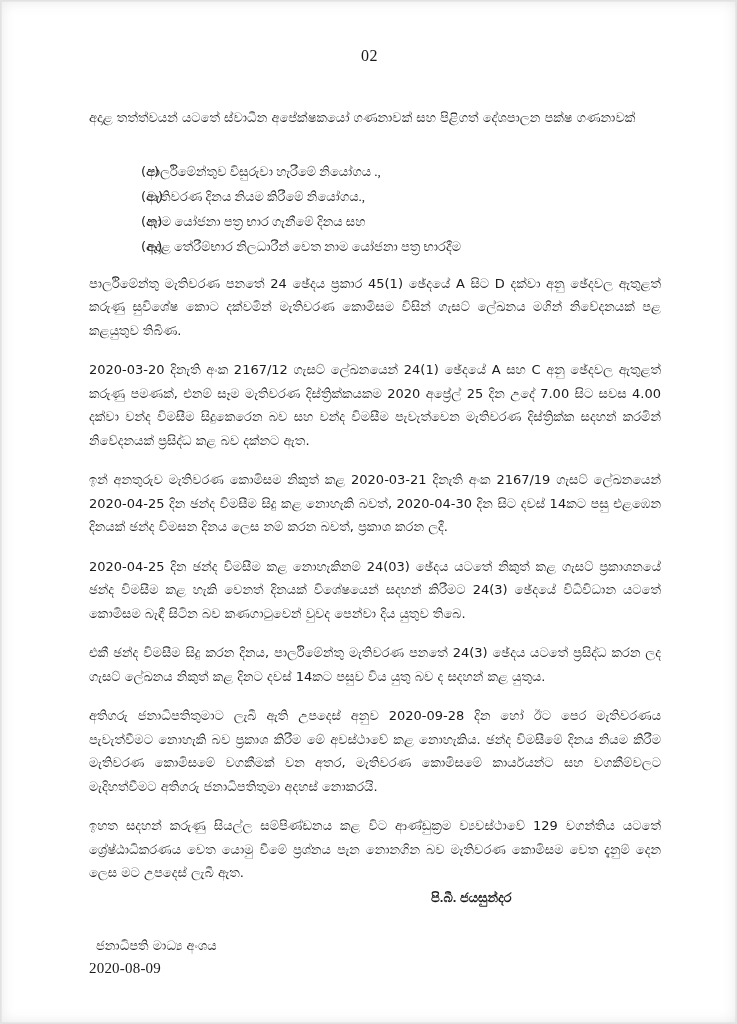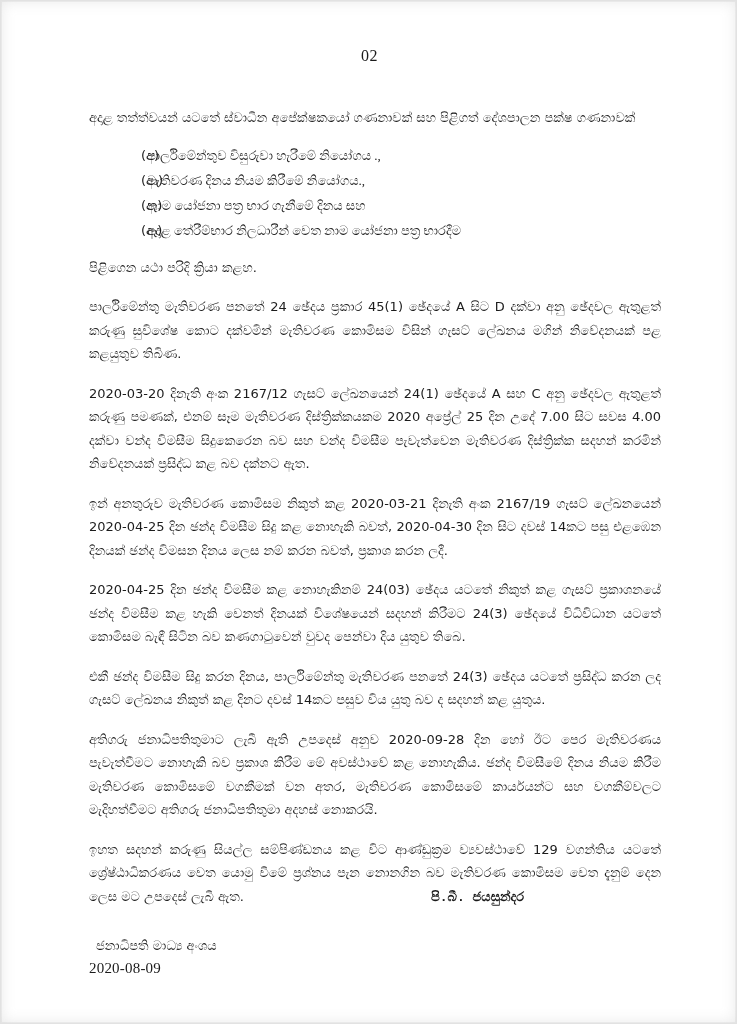--- a/index.html
+++ b/index.html
@@ -59,21 +59,21 @@
     font-family: "DejaVu Sans", "Liberation Sans", sans-serif;
     font-size: 13.0px;
     line-height: 23.5px;
     color: #1c1c1c;
     text-align: justify;
     text-justify: inter-word;
     -webkit-font-smoothing: none;
   }
 
   p.para.tight {
-    margin-bottom: 14px;
+    margin-bottom: 30px;
   }
 
   
   .sub-list {
     margin: 2px 0 14px 0;
     padding: 0;
     list-style: none;
   }
   .sub-list li {
     display: flex;
@@ -99,21 +99,21 @@
     position: absolute;
     left: 430px;
     top: 886px;
     width: 230px;
     text-align: left;
     font-size: 13.0px;
     line-height: 22px;
     color: #1b1b1b;
     font-weight: bold;
   }
-  .signature-block div { font-family: Liberation Mono, monospace; }
+  .signature-block div { font-family: Liberation Sans, sans-serif; }
 
   .footer-block {
     position: absolute;
     left: 88px;
     top: 934px;
     font-size: 13.0px;
     line-height: 22px;
     color: #1b1b1b;
   }
   .footer-block .dept { font-family: "DejaVu Sans", "Liberation Sans", sans-serif; margin-left: 7px; }
@@ -146,21 +146,20 @@
       <li>
         <span class="marker">(ඇ)</span>
         <span class="item-text">නාම යෝජනා පත්‍ර භාර ගැනීමේ දිනය සහ</span>
       </li>
       <li>
         <span class="marker">(ඈ)</span>
         <span class="item-text">අදාළ තේරීම්භාර නිලධාරීන් වෙත නාම යෝජනා පත්‍ර භාරදීම</span>
       </li>
     </ul>
 
-    <p class="para">පිළිගෙන යථා පරිදි ක්‍රියා කළහ.</p>
 
     <p class="para">පාර්ලිමේන්තු මැතිවරණ පනතේ 24 ඡේදය ප්‍රකාර 45(1) ඡේදයේ A සිට D දක්වා අනු ඡේදවල ඇතුළත් කරුණු සුවිශේෂ කොට දක්වමින් මැතිවරණ කොමිසම විසින් ගැසට් ලේඛනය මගින් නිවේදනයක් පළ කළයුතුව තිබිණ.</p>
     <p class="para">2020-03-20 දිනැති අංක 2167/12 ගැසට් ලේඛනයෙන් 24(1) ඡේදයේ A සහ C අනු ඡේදවල ඇතුළත් කරුණු පමණක්, එනම් සෑම මැතිවරණ දිස්ත්‍රික්කයකම 2020 අප්‍රේල් 25 දින උදේ 7.00 සිට සවස 4.00 දක්වා වන්ද විමසීම සිදුකෙරෙන බව සහ වන්ද විමසීම පැවැත්වෙන මැතිවරණ දිස්ත්‍රික්ක සදහන් කරමින් නිවේදනයක් ප්‍රසිද්ධ කළ බව දක්නට ඇත.</p>
     <p class="para">ඉන් අනතුරුව මැතිවරණ කොමිසම නිකුත් කළ 2020-03-21 දිනැති අංක 2167/19 ගැසට් ලේඛනයෙන් 2020-04-25 දින ඡන්ද විමසීම සිදු කළ නොහැකි බවත්, 2020-04-30 දින සිට දවස් 14කට පසු එළඹෙන දිනයක් ඡන්ද විමසන දිනය ලෙස නම් කරන බවත්, ප්‍රකාශ කරන ලදී.</p>
     <p class="para">2020-04-25 දින ඡන්ද විමසීම කළ නොහැකිනම් 24(03) ඡේදය යටතේ නිකුත් කළ ගැසට් ප්‍රකාශනයේ ඡන්ද විමසීම කළ හැකි වෙනත් දිනයක් විශේෂයෙන් සදහන් කිරීමට 24(3) ඡේදයේ විධිවිධාන යටතේ කොමිසම බැඳී සිටින බව කණගාටුවෙන් වුවද පෙන්වා දිය යුතුව තිබෙ.</p>
     <p class="para">එකී ඡන්ද විමසීම සිදු කරන දිනය, පාර්ලිමේන්තු මැතිවරණ පනතේ 24(3) ඡේදය යටතේ ප්‍රසිද්ධ කරන ලද ගැසට් ලේඛනය නිකුත් කළ දිනට දවස් 14කට පසුව විය යුතු බව ද සදහන් කළ යුතුය.</p>
     <p class="para">අතිගරු ජනාධිපතිතුමාට ලැබී ඇති උපදෙස් අනුව 2020-09-28 දින හෝ ඊට පෙර මැතිවරණය පැවැත්වීමට නොහැකි බව ප්‍රකාශ කිරීම මේ අවස්ථාවේ කළ නොහැකිය. ඡන්ද විමසීමේ දිනය නියම කිරීම මැතිවරණ කොමිසමේ වගකීමක් වන අතර, මැතිවරණ කොමිසමේ කාර්යයන්ට සහ වගකීම්වලට මැදිහත්වීමට අතිගරු ජනාධිපතිතුමා අදහස් නොකරයි.</p>
     <p class="para">ඉහත සදහන් කරුණු සියල්ල සම්පිණ්ඩනය කළ විට ආණ්ඩුක්‍රම ව්‍යවස්ථාවේ 129 වගන්තිය යටතේ ශ්‍රේෂ්ඨාධිකරණය වෙත යොමු වීමේ ප්‍රශ්නය පැන නොනගින බව මැතිවරණ කොමිසම වෙත දැනුම් දෙන ලෙස මට උපදෙස් ලැබී ඇත.</p>
 
   </div>

